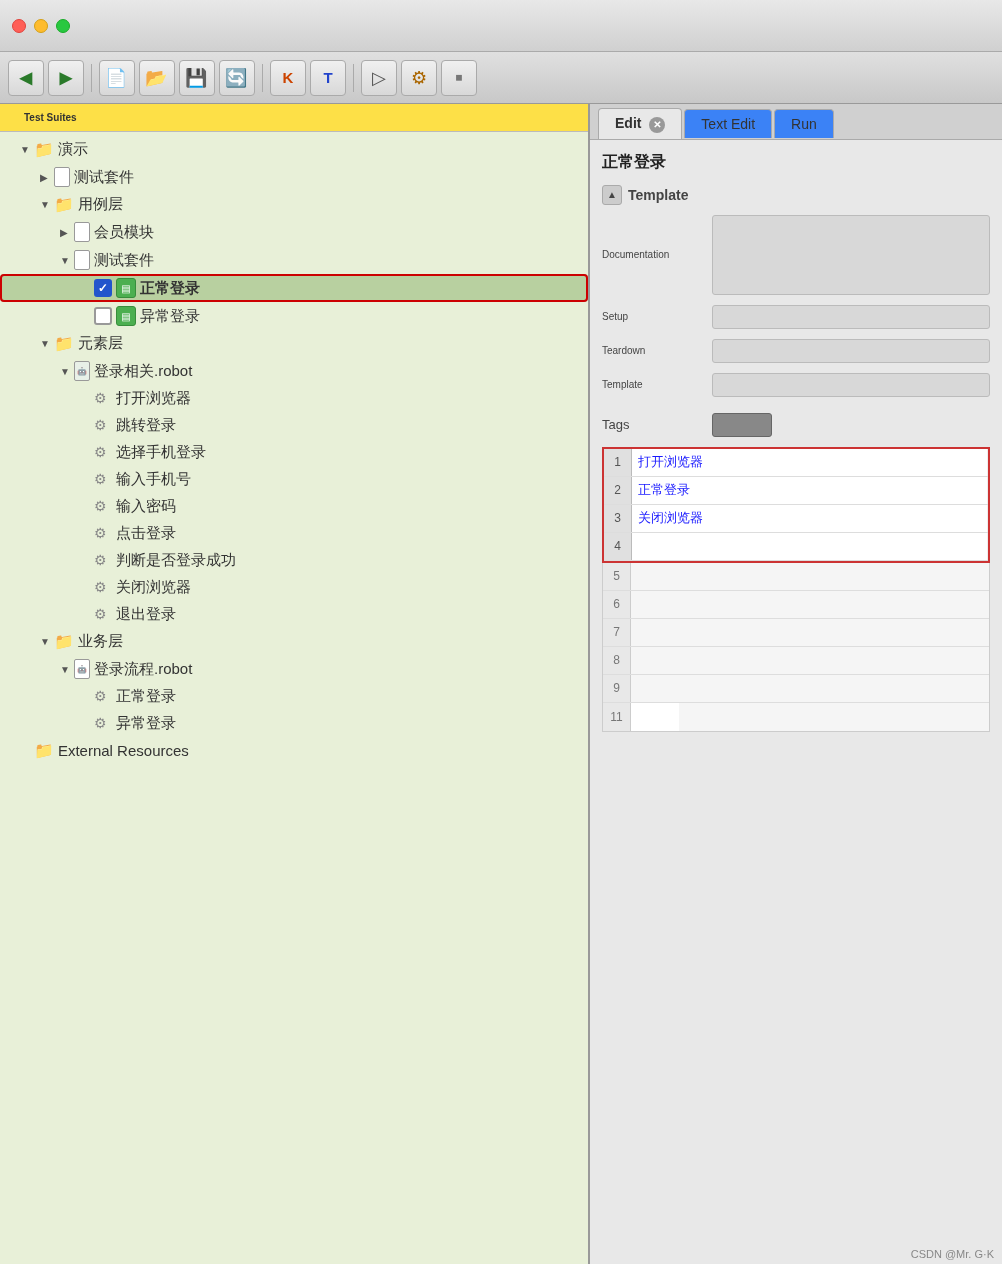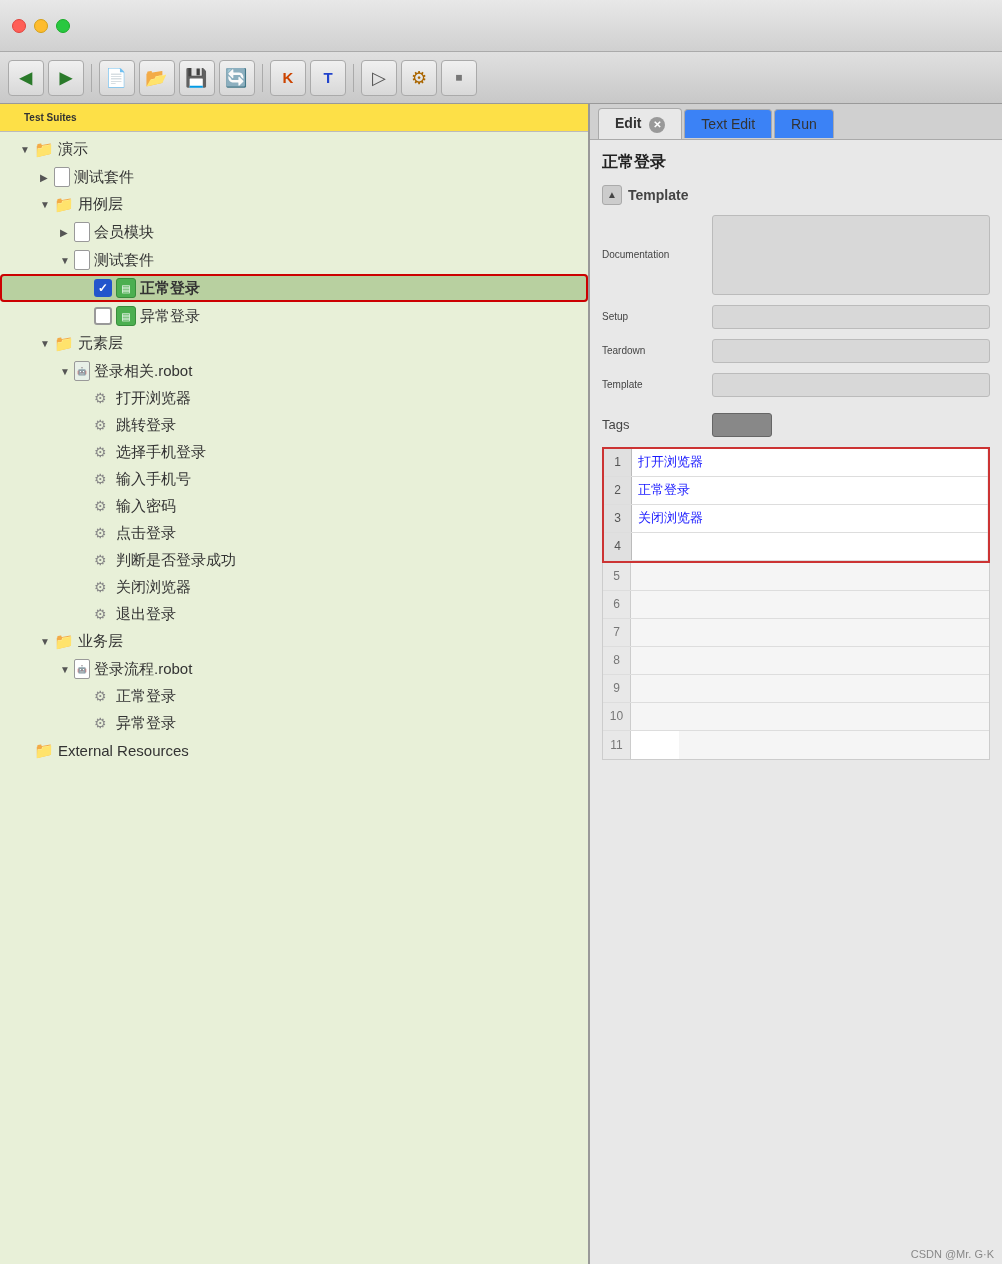--- a/index.html
+++ b/index.html
@@ -643,24 +643,20 @@
           <div class="row-cell-empty"></div>
         </div>
         <div class="table-row-regular">
           <div class="row-num-gray">8</div>
           <div class="row-cell-empty"></div>
         </div>
         <div class="table-row-regular">
           <div class="row-num-gray">9</div>
           <div class="row-cell-empty"></div>
         </div>
-        <div class="table-row-regular">
-          <div class="row-num-gray">10</div>
-          <div class="row-cell-empty"></div>
-        </div>
         <div class="table-row-regular" style="border-bottom:none;gap:48px;">
           <div class="row-num-gray">11</div>
           <div class="row-cell-empty"></div>
         </div>
       </div>
 
     </div>
   </div>
 </div>
 

